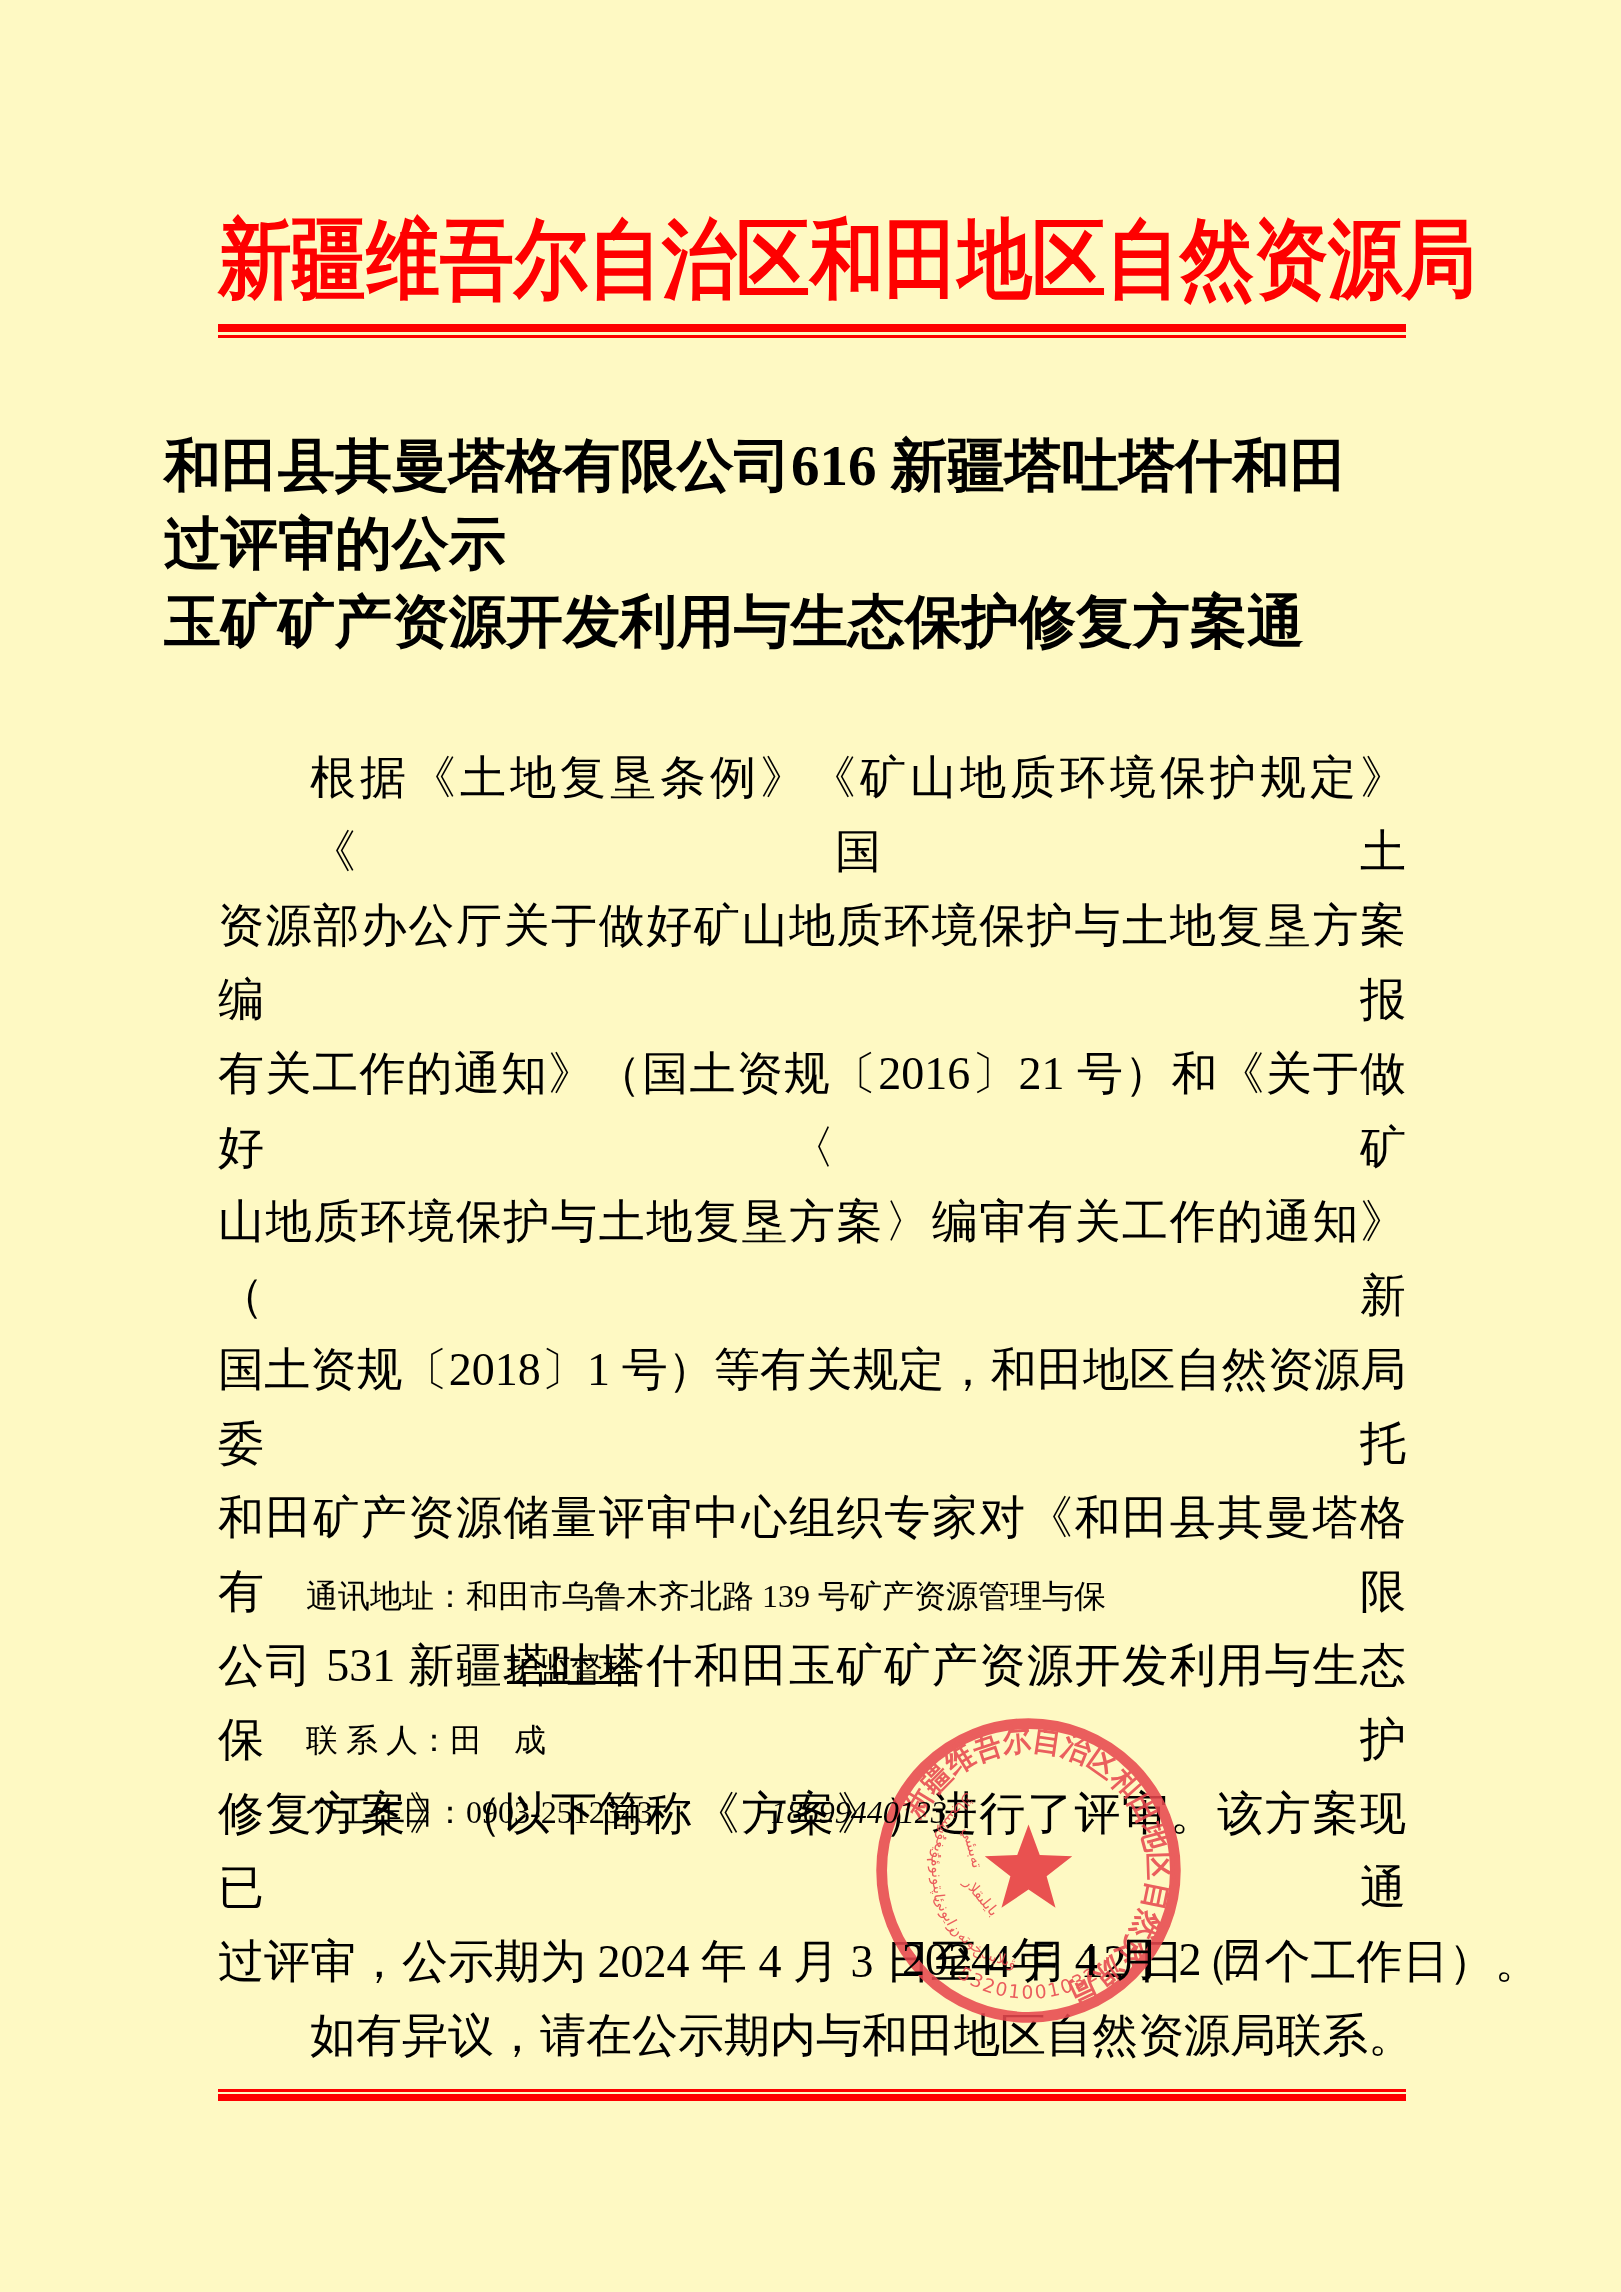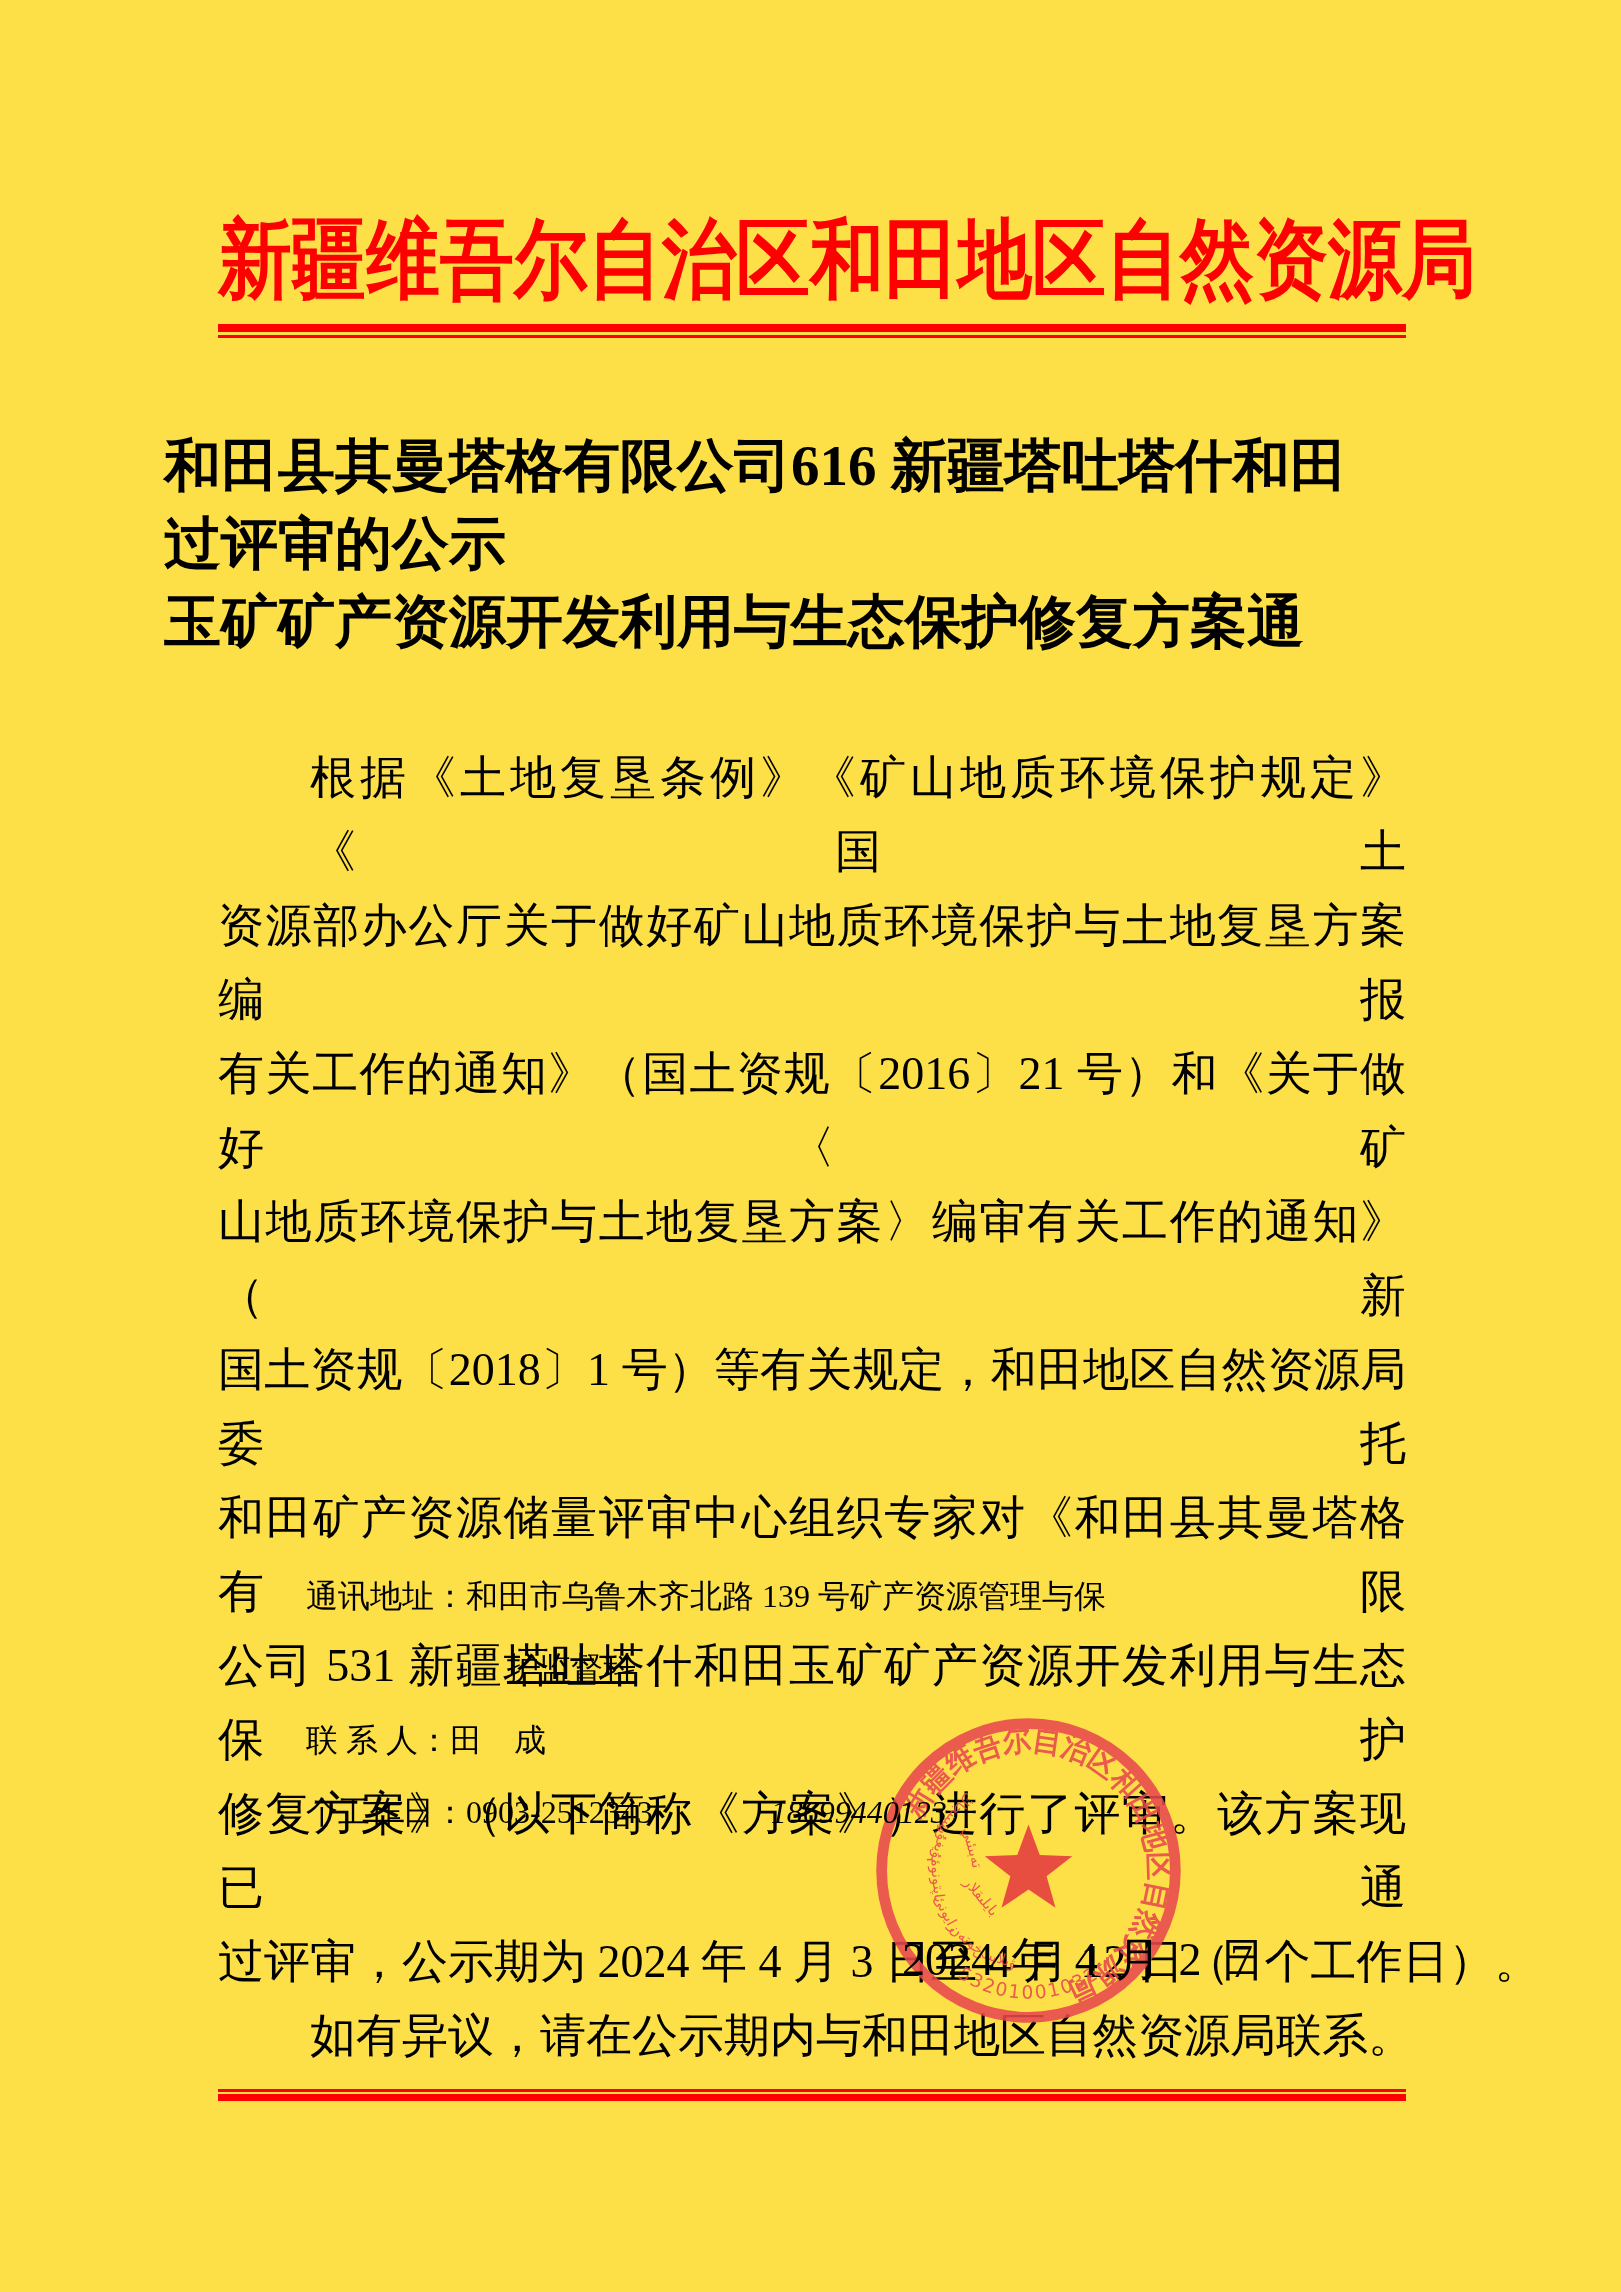--- a/index.html
+++ b/index.html
@@ -1,19 +1,19 @@
 <!DOCTYPE html>
 <html><head>
 <meta charset="utf-8">
 <style>
   html,body{margin:0;padding:0;background:#ffffff;}
   .page{
     position:relative;
     width:1621px;height:2293px;
-    background:#fde047;
+    background:#fef9c3;
     overflow:hidden;
     font-family:"Liberation Serif","DejaVu Serif",serif;
     color:#000;
   }
   
   .org-name{
     position:absolute;left:218px;top:202px;width:1188px;
     font-size:74px;font-weight:700;color:#fe0000;
     text-align:justify;text-align-last:justify;
     transform:scaleY(1.17);transform-origin:top center;

